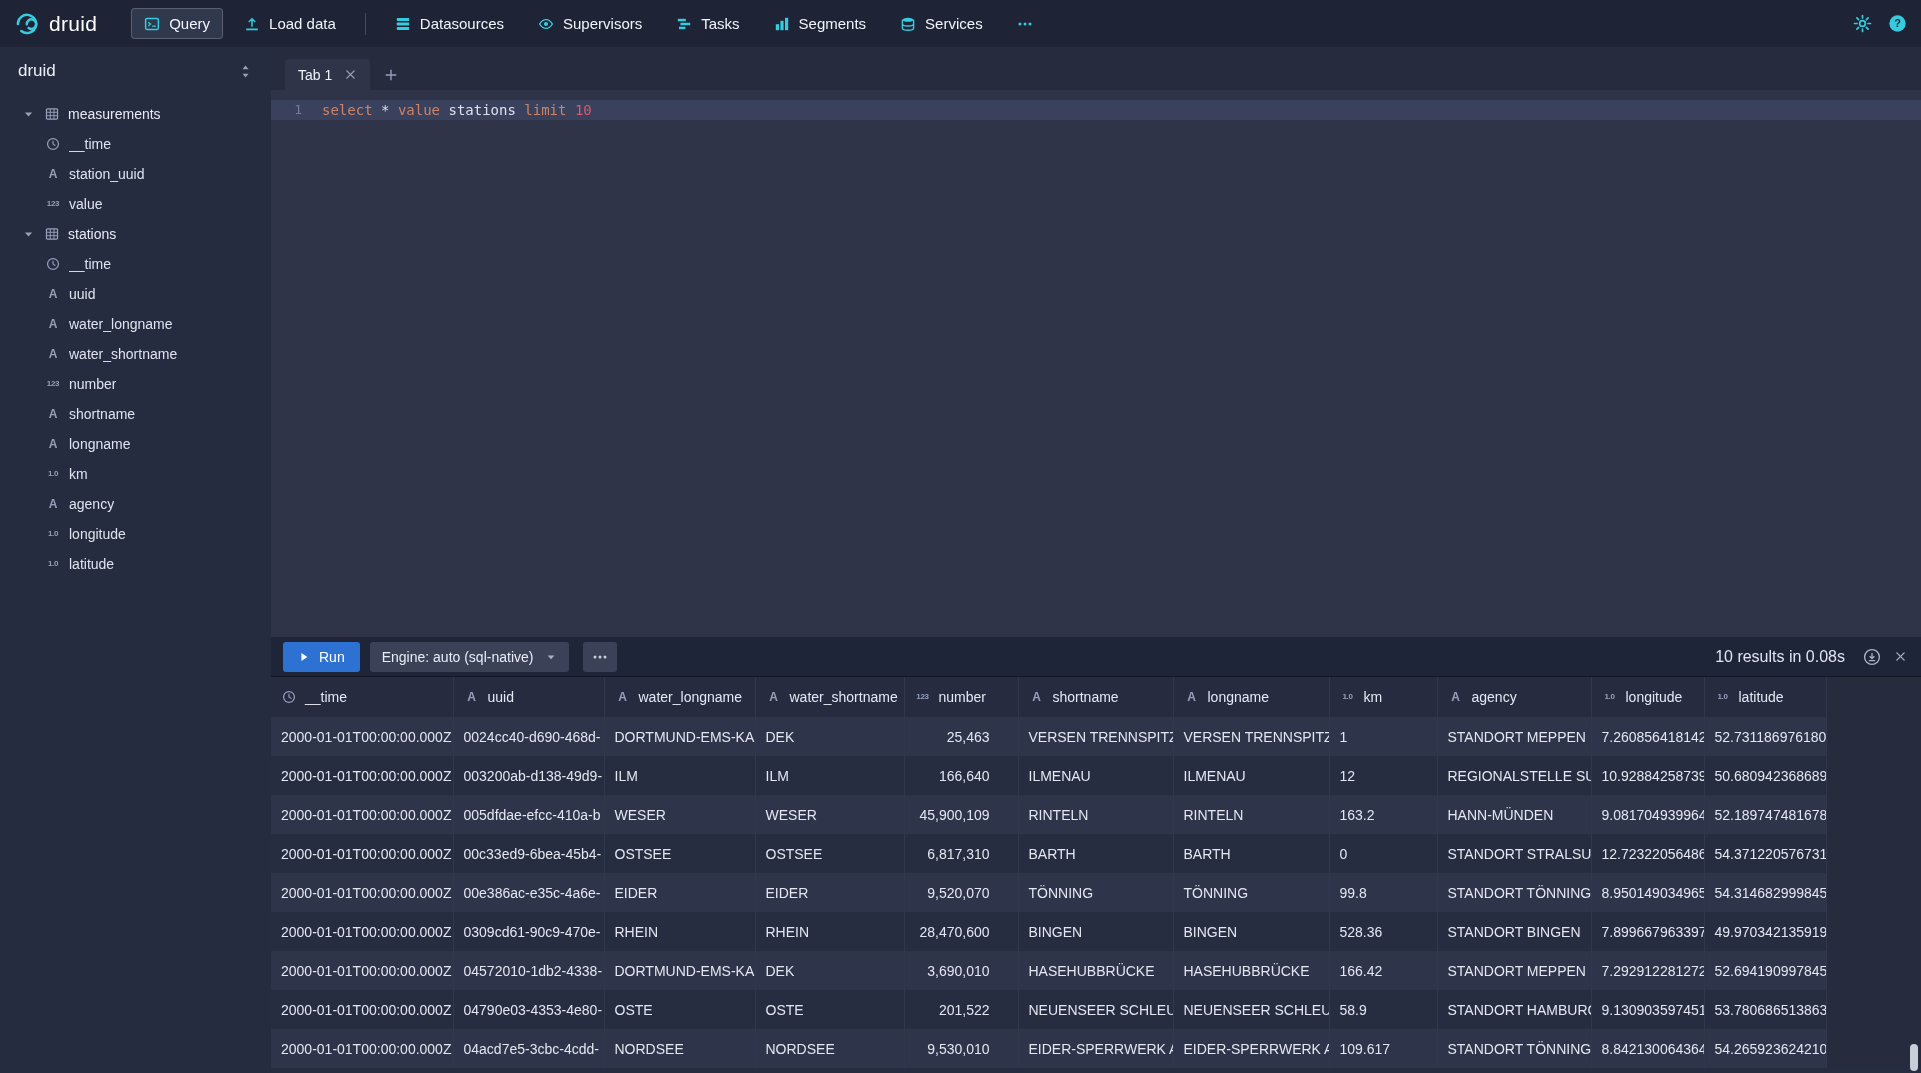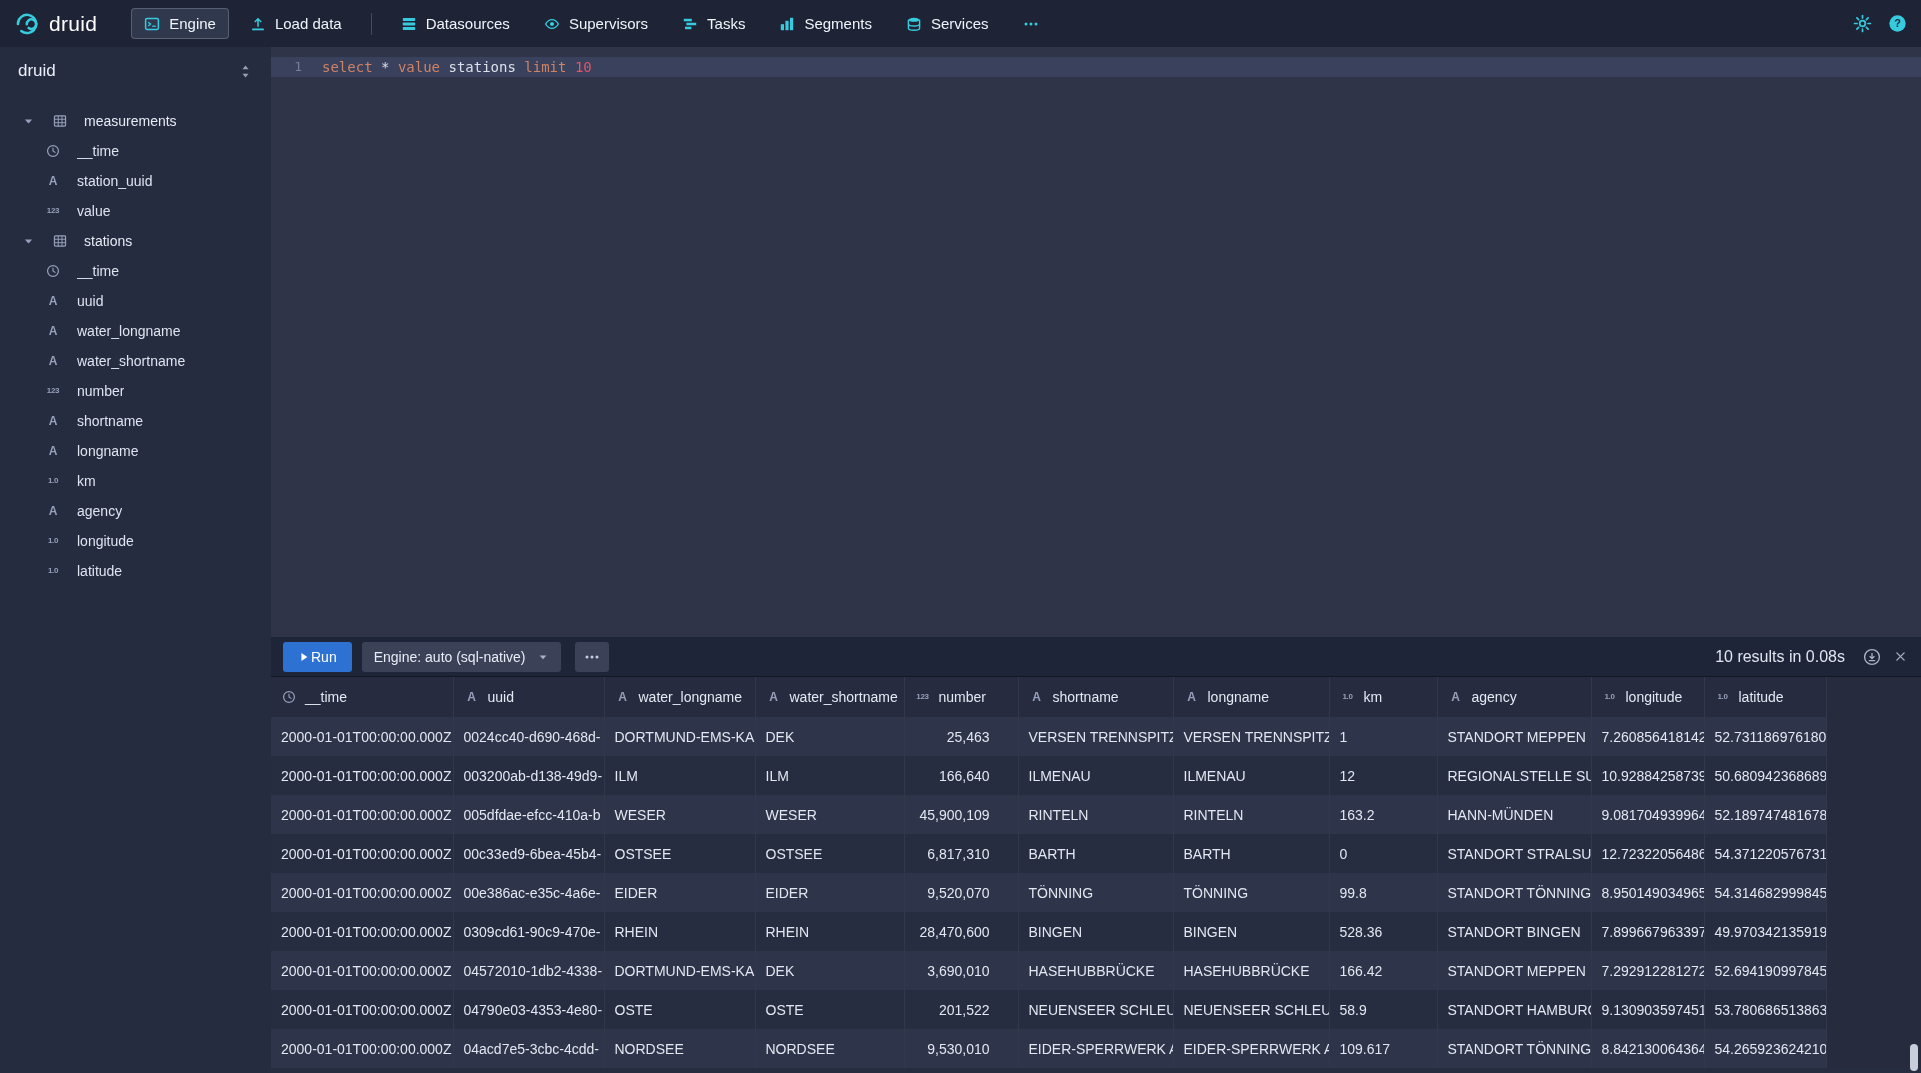--- a/index.html
+++ b/index.html
@@ -25,21 +25,21 @@
   .ic .glyph{display:inline-block;line-height:1}
 
   
   .body{display:flex;height:1026px}
 
   
   .sidebar{width:271px;flex:none;background:#262C40;display:flex;flex-direction:column;overflow:hidden}
   .sidebar-header{height:48px;display:flex;align-items:center;justify-content:space-between;
     padding:0 18px;font-size:17px;color:#EAEEF7;flex:none;cursor:pointer}
   .tree{padding-top:4px}
-  .tree-row{height:30px;display:flex;align-items:flex-end;gap:16px;font-size:14px;padding-left:20px;cursor:pointer;white-space:nowrap}
+  .tree-row{height:30px;display:flex;align-items:center;gap:8px;font-size:14px;padding-left:20px;cursor:pointer;white-space:nowrap}
   .tree-row.col-row{padding-left:45px;color:#DEE3EF}
   .tree-row .lbl{overflow:hidden;text-overflow:clip}
 
   
   .main{flex:1;display:flex;flex-direction:column;min-width:0}
 
   .tabbar{height:43px;background:#262B3D;display:flex;align-items:flex-end;padding-left:14px;flex:none}
   .tab{height:31px;background:#2F3449;border-radius:3px 3px 0 0;display:flex;align-items:center;
     padding:0 13px;font-size:14px;gap:12px;color:#EFF2F9;cursor:pointer}
   .tab-close{color:#9AA3BC;cursor:pointer;display:inline-flex;width:13px;height:13px}
@@ -52,21 +52,21 @@
   .code{white-space:pre;padding-left:7px;color:#DCE0EC}
   .tok-keyword{color:var(--kw)}
   .tok-number{color:var(--num)}
   .tok-plain{color:#DCE0EC}
 
   
   .runbar{height:40px;background:#1F2538;display:flex;align-items:center;padding:0 12px;gap:10px;flex:none;
     border-bottom:1px solid rgba(0,0,0,.35)}
   .btn{height:30px;border:none;border-radius:3px;font-size:14px;display:flex;align-items:center;
     font-family:inherit;cursor:pointer}
-  .run-btn{background:var(--blue);color:#fff;gap:1px;padding:0 15px}
+  .run-btn{background:var(--blue);color:#fff;gap:9px;padding:0 15px}
   .run-btn .ic{color:#fff;width:12px;height:12px}
   .engine-btn{background:#3B4258;color:#E8ECF5;gap:12px;padding:0 12px}
   .engine-btn .ic{color:#A9B2C8;width:12px;height:12px}
   .more-btn{background:#3B4258;color:#C8CEDE;width:34px;justify-content:center;margin-left:4px}
   .runbar-spacer{flex:1}
   .results-summary{font-size:16px;color:#E0E5F0;margin-right:8px;white-space:nowrap}
   .runbar .tool-ic{color:#A8B1C7;cursor:pointer;width:18px;height:18px}
 
   
   .results{height:396px;flex:none;position:relative;overflow:hidden;background:#272D41}
@@ -99,21 +99,21 @@
     </div>
     <nav class="nav-items" id="nav-items">
         <div class="nav-item active">
           <span class="ic">
             <svg width="16" height="16" viewBox="0 0 16 16" fill="none">
               <rect x="1.6" y="2.6" width="12.8" height="10.8" rx="1.4" stroke="currentColor" stroke-width="1.5"></rect>
               <path d="M4.2 6.2l2.4 1.9-2.4 1.9" stroke="currentColor" stroke-width="1.3"></path>
               <path d="M8.2 10.2h3.6" stroke="currentColor" stroke-width="1.3"></path>
             </svg>
           </span>
-          <span class="lbl">Engine</span>
+          <span class="lbl">Query</span>
         </div>
         <div class="nav-item">
           <span class="ic">
             <svg width="16" height="16" viewBox="0 0 16 16" fill="none">
               <path d="M8 10.8V3.2M4.8 6L8 2.8 11.2 6" stroke="currentColor" stroke-width="1.5"></path>
               <path d="M2.2 13.4h11.6" stroke="currentColor" stroke-width="1.8"></path>
             </svg>
           </span>
           <span class="lbl">Load data</span>
         </div>
@@ -320,20 +320,37 @@
           <div class="tree-row col-row">
             <span class="ic">
               <span class="glyph" style="font-size:8px;font-weight:bold;letter-spacing:-.3px">1.0</span>
             </span>
             <span class="lbl">latitude</span>
           </div>
         </div>
     </aside>
 
     <main class="main">
+      <div class="tabbar">
+        <div class="tab">
+          <span>Tab 1</span>
+          <span class="tab-close ic">
+              <svg width="13" height="13" viewBox="0 0 16 16">
+                <path d="M3.5 3.5l9 9M12.5 3.5l-9 9" stroke="currentColor" stroke-width="1.6" stroke-linecap="round"></path>
+              </svg>
+            </span>
+        </div>
+        <div class="tab-add">
+          <span class="ic">
+              <svg width="14" height="14" viewBox="0 0 16 16">
+                <path d="M8 2.5v11M2.5 8h11" stroke="currentColor" stroke-width="1.6" stroke-linecap="round"></path>
+              </svg>
+            </span>
+        </div>
+      </div>
 
       <div class="editor">
         <div class="code-row">
           <div class="gutter">1</div>
           <div class="code" id="code-line"><span class="tok-keyword">select</span><span class="tok-plain"> * </span><span class="tok-keyword">value</span><span class="tok-plain"> stations </span><span class="tok-keyword">limit</span><span class="tok-plain"> </span><span class="tok-number">10</span></div>
         </div>
       </div>
 
       <div class="runbar">
         <button class="btn run-btn">

